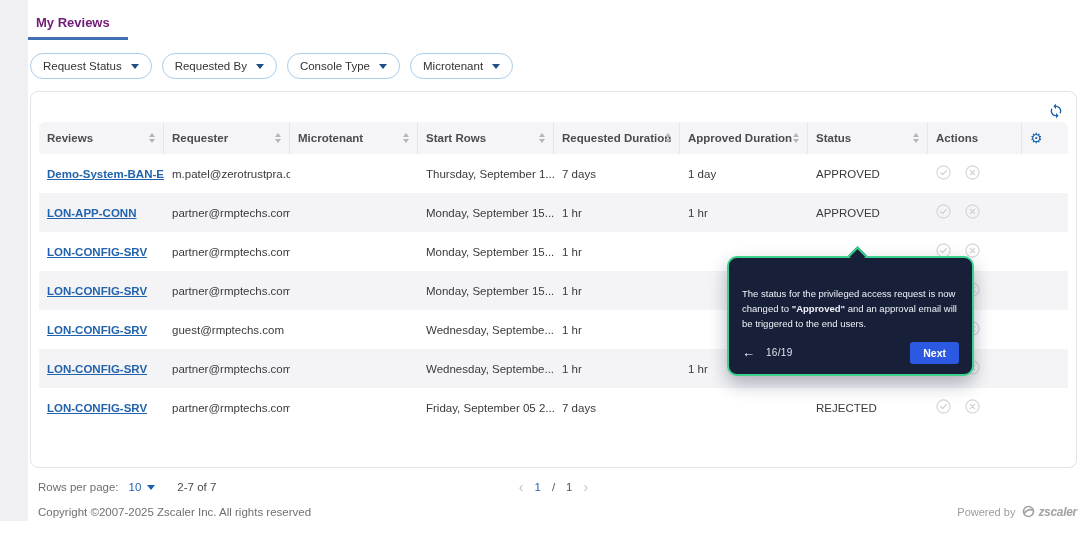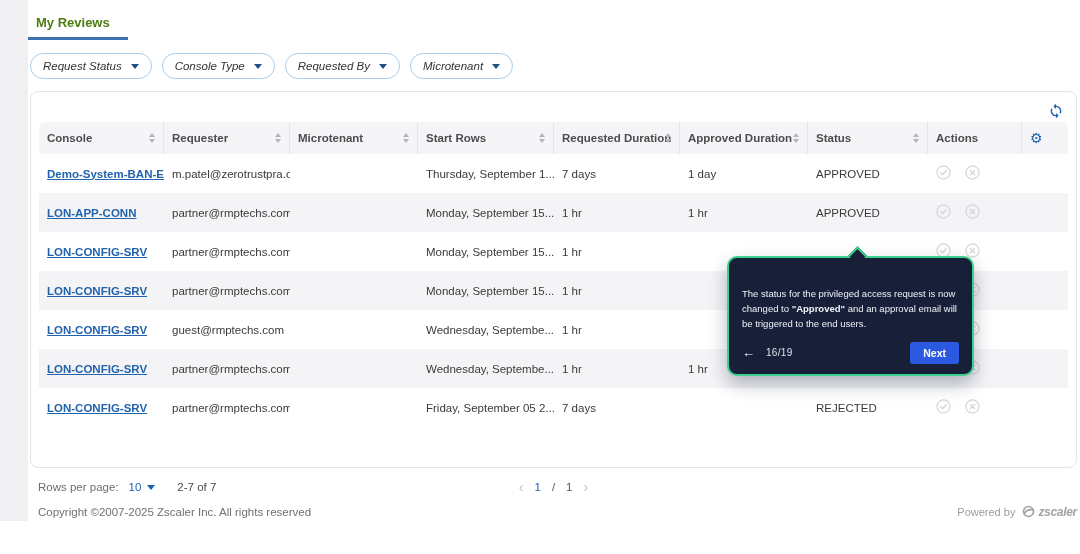--- a/index.html
+++ b/index.html
@@ -9,27 +9,27 @@
   .main { position:absolute; left:30px; top:0; width:1047px; }
 
   
   .banner { margin-top:8px; width:1020px; height:30px; background:#e9f5ea;
     border:1px solid #74bf74; border-radius:4px; display:flex; align-items:center;
     gap:10px; padding:0 12px; font-size:11.5px; color:#2d2d2f; }
 
   
   .tab-row { margin-top:13px; }
   .tab { display:inline-block; margin-left:-2px; padding:2px 18px 7px 8px;
-    border-bottom:3px solid #3f70b4; font-weight:bold; font-size:13px; color:#4d7c0f; cursor:pointer; }
+    border-bottom:3px solid #3f70b4; font-weight:bold; font-size:13px; color:#701a75; cursor:pointer; }
 
   
   .filters { margin-top:13px; display:flex; gap:10px; }
   .pill { height:26px; border:1px solid #a9cdec; border-radius:14px; background:#fff;
     display:flex; align-items:center; gap:9px; padding:0 12px; font-size:11.5px;
-    color:#333; cursor:pointer;font-style:italic; }
+    color:#333; cursor:pointer; }
   .caret-down { width:0; height:0; border-left:4px solid transparent;
     border-right:4px solid transparent; border-top:5px solid #1c4f86; }
 
   
   .card { margin-top:12px; width:1047px; height:377px; border:1px solid #e3e3e6;
     border-radius:8px; padding:8px; position:relative; background:#fff; }
   .card-toolbar { height:22px; display:flex; justify-content:flex-end; align-items:center; padding-right:4px; }
   .icon-btn { cursor:pointer; display:inline-flex; }
   table { width:100%; border-collapse:separate; border-spacing:0; table-layout:fixed; }
   thead th { background:#f5f5f7; height:32px; font-weight:bold; font-size:11.5px;
@@ -100,45 +100,45 @@
   <div class="tab-row">
     <span class="tab">My Reviews</span>
   </div>
 
   <div class="filters" id="filters">
       <button class="pill" style="font-family: &quot;Liberation Sans&quot;, sans-serif;">
         <span>Request Status</span>
         <span class="caret-down"></span>
       </button>
       <button class="pill" style="font-family: &quot;Liberation Sans&quot;, sans-serif;">
-        <span>Console Type</span>
+        <span>Requested By</span>
         <span class="caret-down"></span>
       </button>
       <button class="pill" style="font-family: &quot;Liberation Sans&quot;, sans-serif;">
-        <span>Requested By</span>
+        <span>Console Type</span>
         <span class="caret-down"></span>
       </button>
       <button class="pill" style="font-family: &quot;Liberation Sans&quot;, sans-serif;">
         <span>Microtenant</span>
         <span class="caret-down"></span>
       </button>
     </div>
 
   <div class="card">
     <div class="card-toolbar">
       <span class="icon-btn">
         <svg width="16" height="16" viewBox="0 0 24 24" fill="#1a61ae">
             <path d="M12 4V1L8 5l4 4V6c3.31 0 6 2.69 6 6 0 1.01-.25 1.97-.7 2.8l1.46 1.46A7.93 7.93 0 0 0 20 12c0-4.42-3.58-8-8-8zm0 14c-3.31 0-6-2.69-6-6 0-1.01.25-1.97.7-2.8L5.24 7.74A7.93 7.93 0 0 0 4 12c0 4.42 3.58 8 8 8v3l4-4-4-4v3z"></path>
           </svg>
       </span>
     </div>
     <table>
       <thead>
           <tr id="head-row">
-            <th><span>Console</span><span class="sort">
+            <th><span>Reviews</span><span class="sort">
                 <span class="up"></span>
                 <span class="dn"></span>
               </span></th>
             <th><span>Requester</span><span class="sort">
                 <span class="up"></span>
                 <span class="dn"></span>
               </span></th>
             <th><span>Microtenant</span><span class="sort">
                 <span class="up"></span>
                 <span class="dn"></span>

